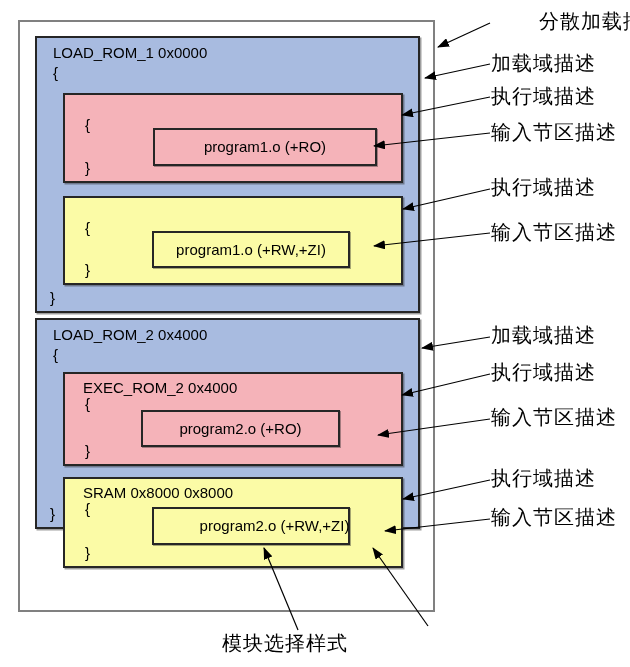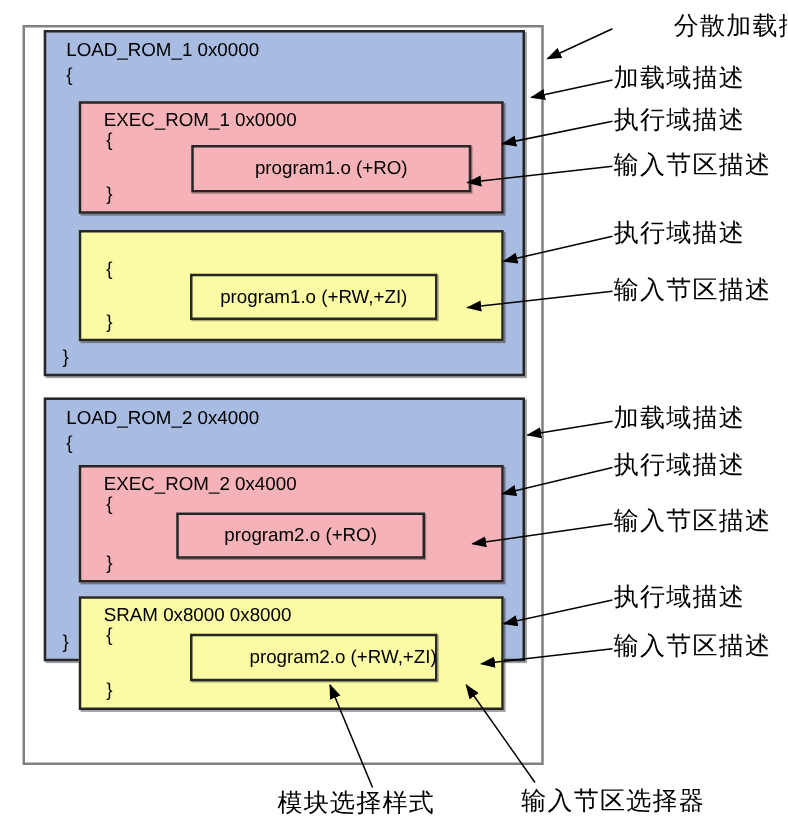--- a/index.html
+++ b/index.html
@@ -43,26 +43,25 @@
   }
   svg.arrows{position:absolute;left:0;top:0;z-index:10;pointer-events:none;}
 </style>
 </head>
 <body>
 
 <div class="stage">
 
   <div class="box outer">
 
-    <div class="box region load" style="left:15px;top:2px;width:385px;height:277px;">
+    <div class="box region load" style="left:15px;top:14px;width:385px;height:277px;">
       <div class="code bt">LOAD_ROM_1 0x0000</div>
       <div class="code bo">{</div>
 
       <div class="box region exec" style="left:26px;top:55px;width:340px;height:90px;">
-        <div class="code rt">EXEC_ROM_1 0x0000</div>
         <div class="code ro">{</div>
         <div class="inner" style="left:88px;top:33px;width:224px;height:38px;">
           <span class="code">program1.o (+RO)</span>
         </div>
         <div class="code rc">}</div>
       </div>
 
       <div class="box region ram" style="left:26px;top:158px;width:340px;height:89px;">
         <div class="code ro">{</div>
         <div class="inner" style="left:87px;top:33px;width:198px;height:37px;">
@@ -106,21 +105,20 @@
   <div class="callout" style="left:491px;top:121px;">输入节区描述</div>
   <div class="callout" style="left:491px;top:176px;">执行域描述</div>
   <div class="callout" style="left:491px;top:221px;">输入节区描述</div>
   <div class="callout" style="left:491px;top:324px;">加载域描述</div>
   <div class="callout" style="left:491px;top:361px;">执行域描述</div>
   <div class="callout" style="left:491px;top:406px;">输入节区描述</div>
   <div class="callout" style="left:491px;top:467px;">执行域描述</div>
   <div class="callout" style="left:491px;top:506px;">输入节区描述</div>
 
   <div class="callout" style="left:222px;top:632px;">模块选择样式</div>
-  <div class="callout" style="left:417px;top:630px;">输入节区选择器</div>
 
   <svg class="arrows" width="630" height="667" viewBox="0 0 630 667">
     <defs>
       <marker id="ah" markerWidth="12" markerHeight="9" refX="11" refY="4.5" orient="auto" markerUnits="userSpaceOnUse">
         <path d="M0,0 L12,4.5 L0,9 z" fill="#000"></path>
       </marker>
     </defs>
     <g stroke="#000" stroke-width="1.2">
       <line x1="490" y1="23" x2="438" y2="47" marker-end="url(#ah)"></line>
       <line x1="490" y1="64" x2="425" y2="78" marker-end="url(#ah)"></line>

